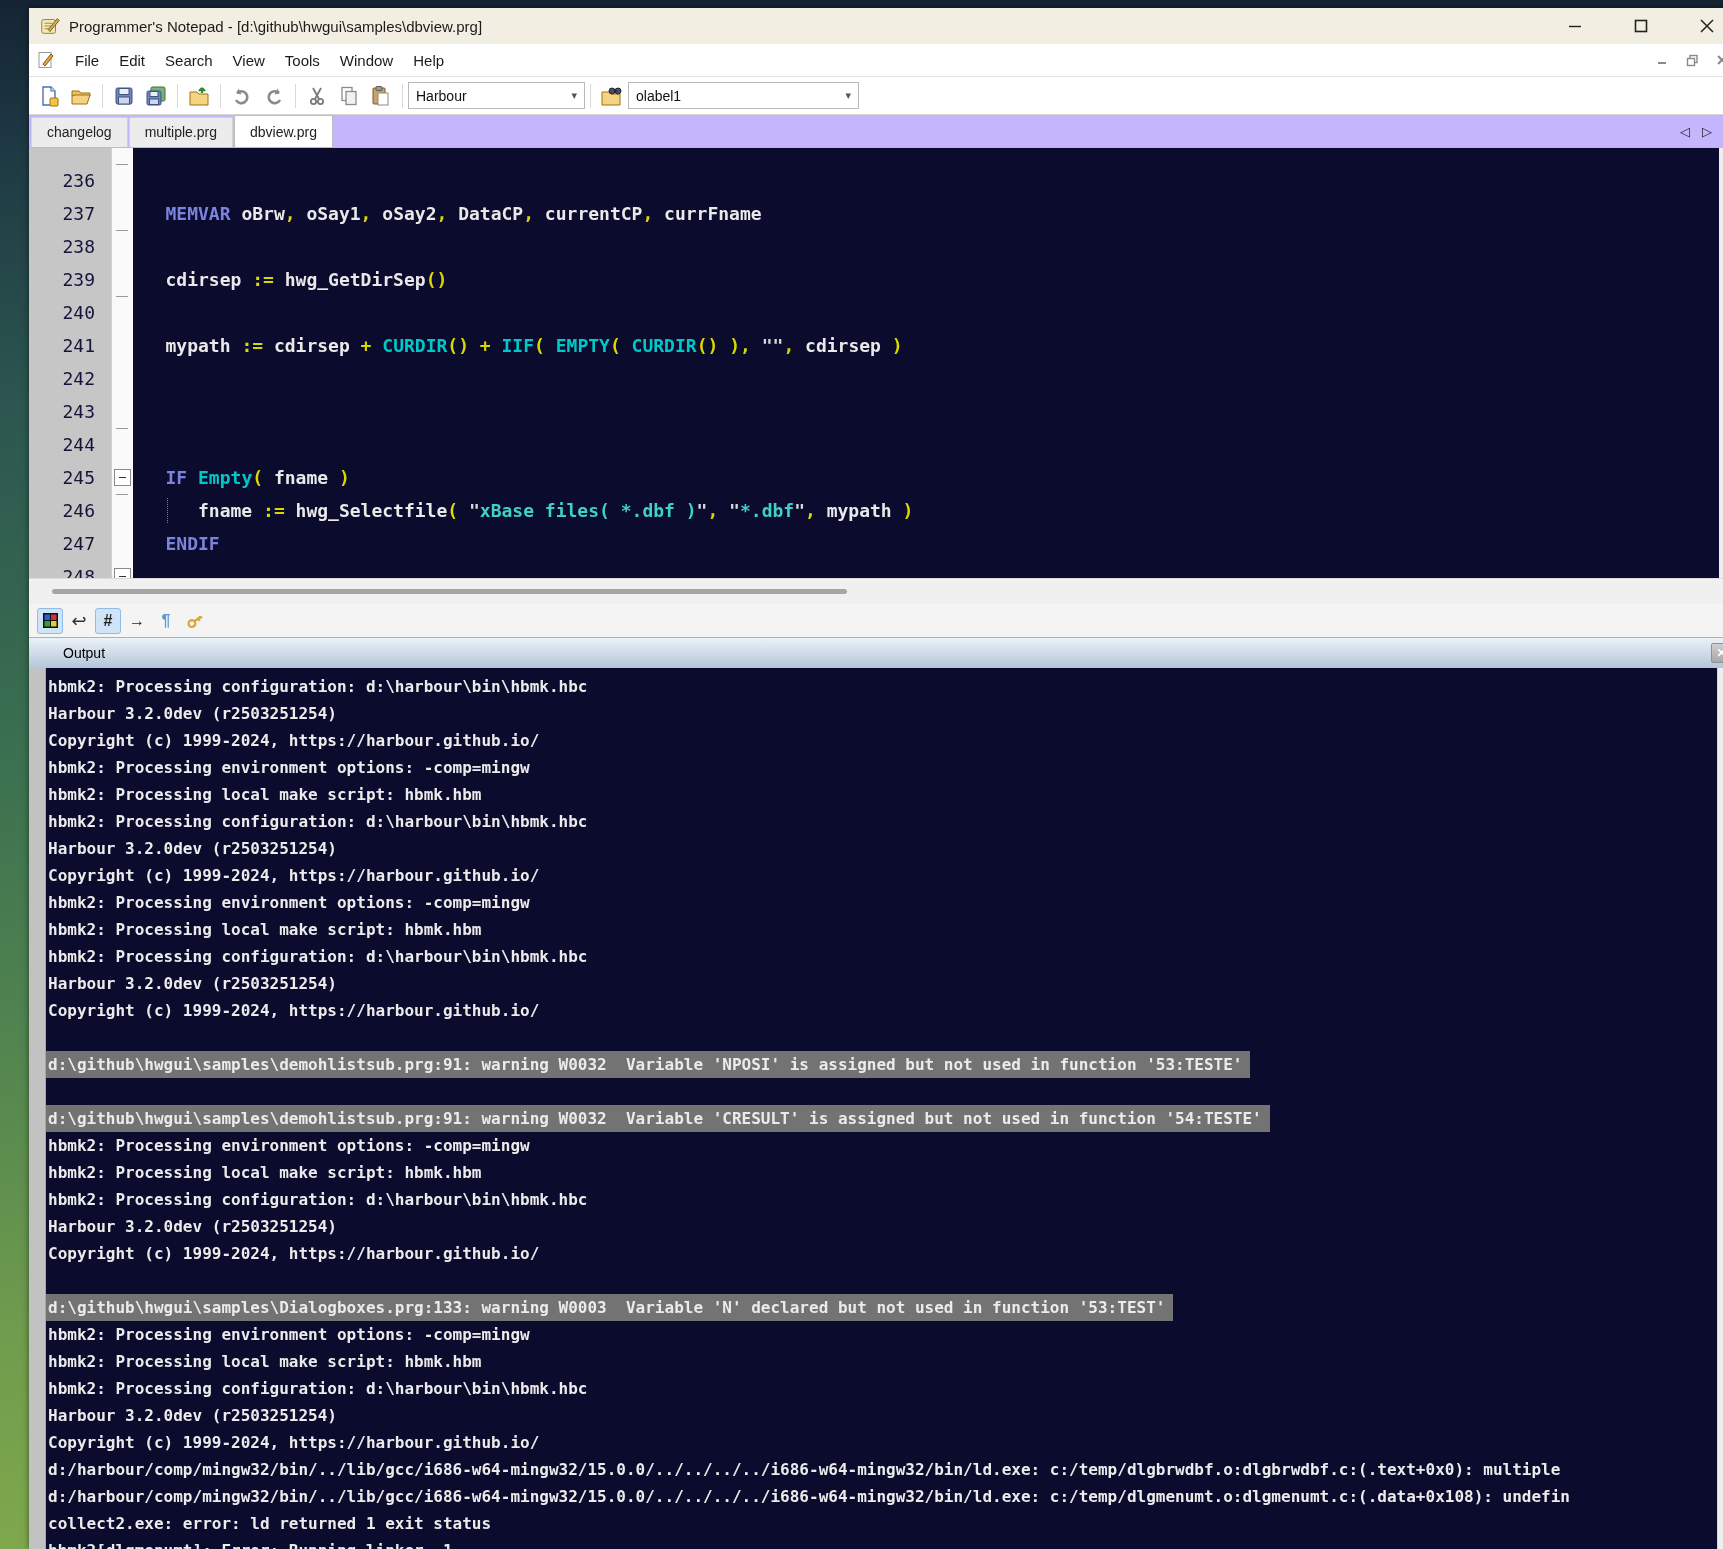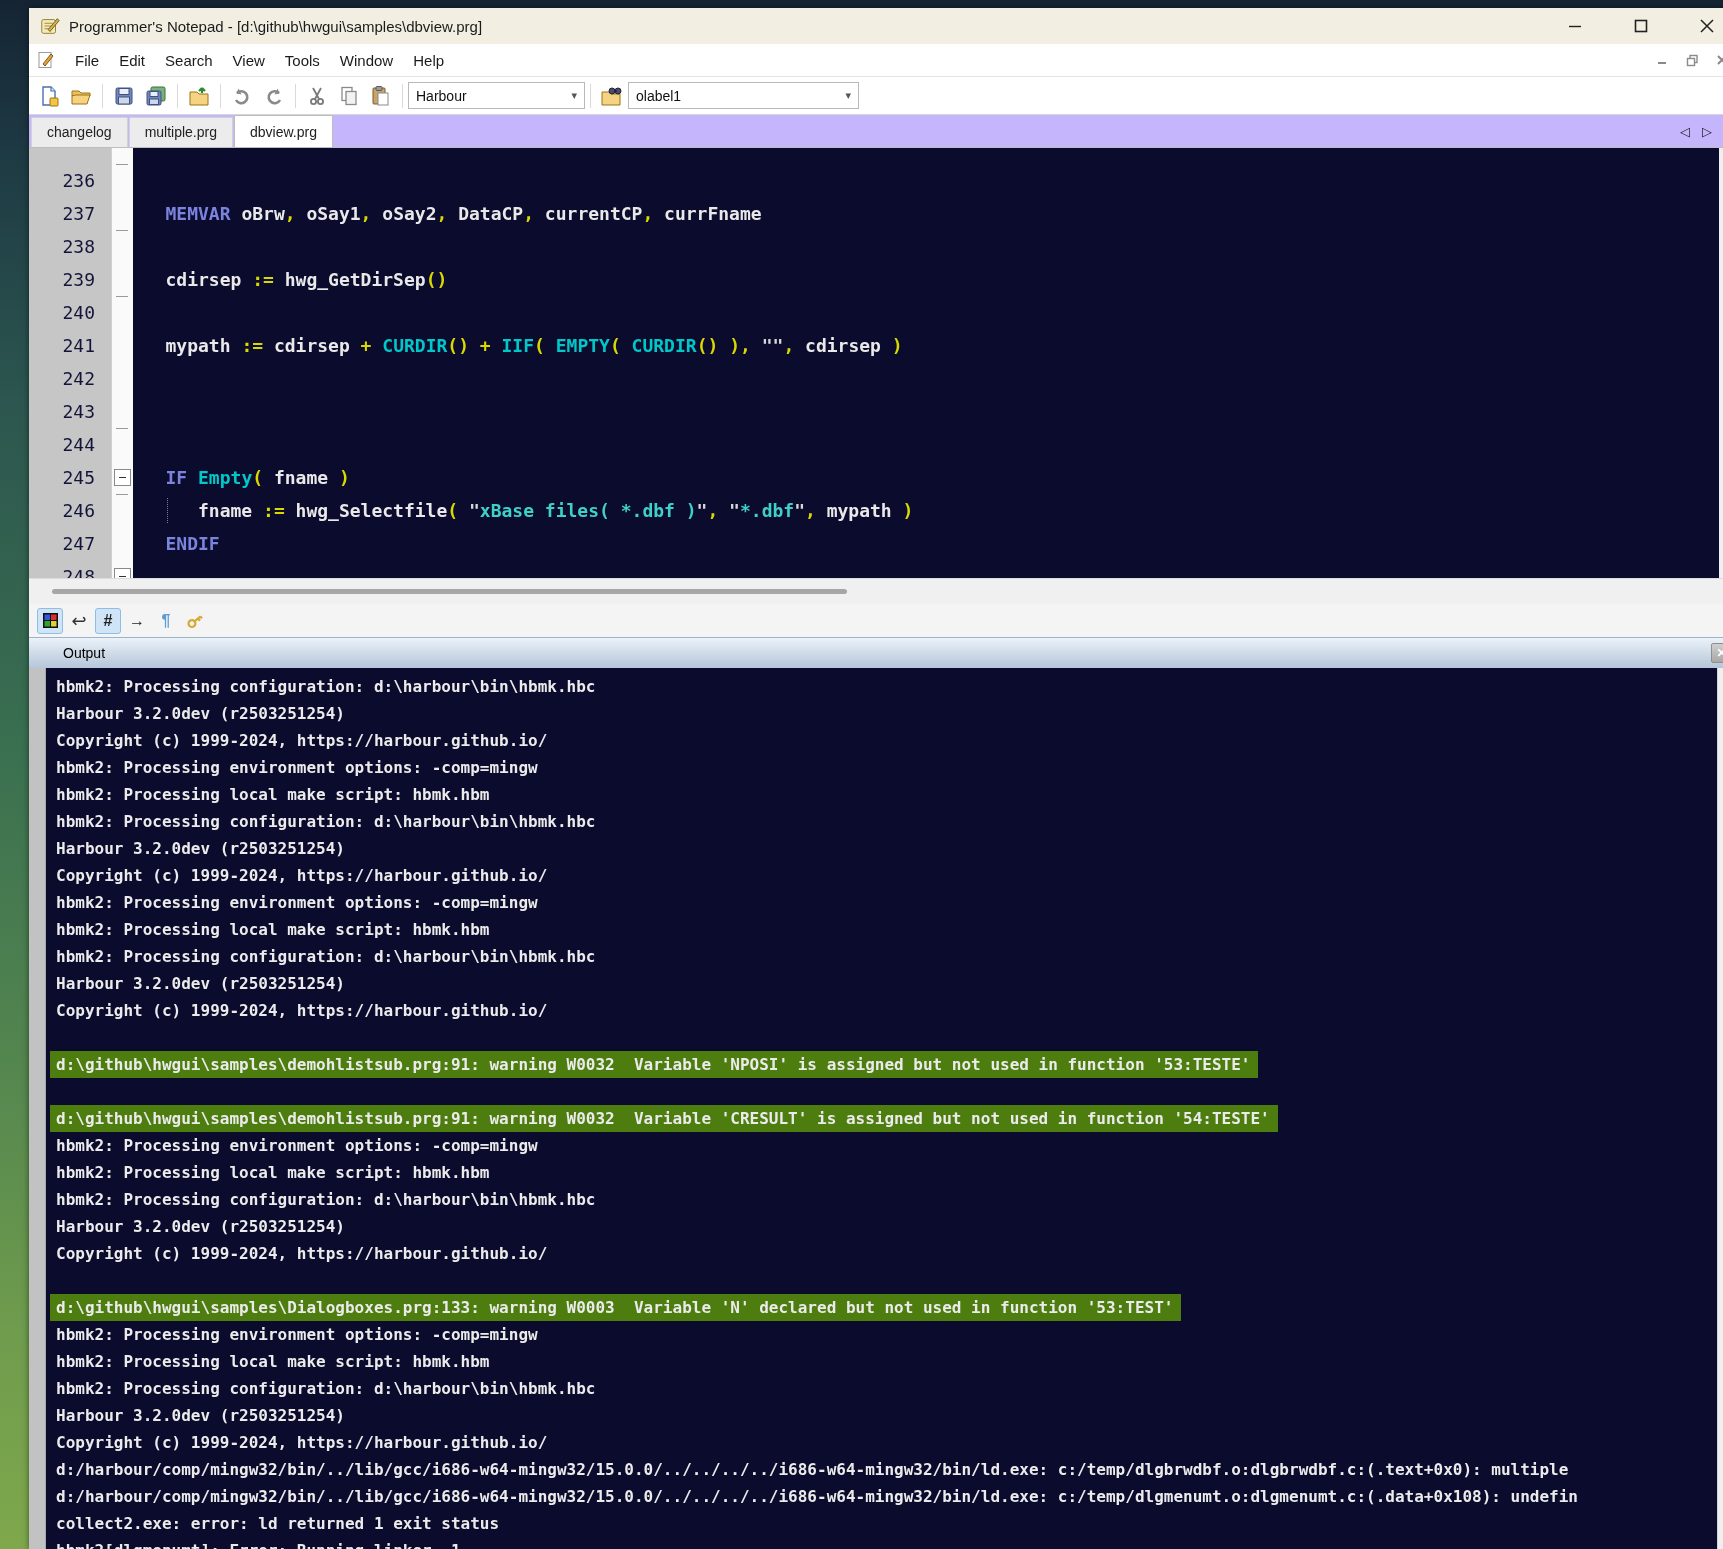--- a/index.html
+++ b/index.html
@@ -59,22 +59,22 @@
   .otico{width:24px;height:24px;display:flex;align-items:center;justify-content:center;margin-right:3px;border:1px solid transparent;border-radius:3px;font-size:16px;color:#222;}
   .otico.toggled{background:#cfe4f7;border-color:#90bde4;}
   
   .outcaption{height:30px;background:linear-gradient(180deg,#eaf2fa 0%,#cdd9e6 55%,#b4c7da 100%);display:flex;align-items:center;flex:0 0 auto;border-top:1px solid #9db3c8;}
   .outcaption .cap{font-size:14px;color:#000;margin-left:34px;}
   .capclose{margin-left:auto;margin-right:8px;width:19px;height:18px;background:linear-gradient(180deg,#cfcfcf,#a8a8a8);border:1px solid #8f8f8f;border-radius:2px;display:flex;align-items:center;justify-content:center;color:#fff;font-size:12px;font-weight:bold;}
   
   .outpanel{flex:1 1 auto;display:flex;overflow:hidden;}
   .outgutter{width:16px;background:#c2c2c2;border-right:1px solid #a8a8a8;flex:0 0 auto;}
   .outarea{flex:1 1 auto;background:#0b0b2d;overflow:hidden;padding-top:5px;}
-  .oline{height:27px;line-height:27px;white-space:pre;font-family:"DejaVu Sans Mono",monospace;font-size:16px;font-weight:600;color:#ebebeb;padding-left:10px;}
-  .oline .hl{background:#4d7c0f;display:inline-block;padding:0 8px 0 6px;margin-left:-6px;}
+  .oline{height:27px;line-height:27px;white-space:pre;font-family:"DejaVu Sans Mono",monospace;font-size:16px;font-weight:600;color:#ebebeb;padding-left:2px;}
+  .oline .hl{background:#737373;display:inline-block;padding:0 8px 0 6px;margin-left:-6px;}
   .outscroll{width:22px;background:#efefef;border-left:1px solid #d5d5d5;flex:0 0 auto;}
 </style>
 </head>
 <body>
 
 <div class="app">
 
   <div class="titlebar">
     <span class="appico">
       <svg viewBox="0 0 24 24" width="22" height="22">

